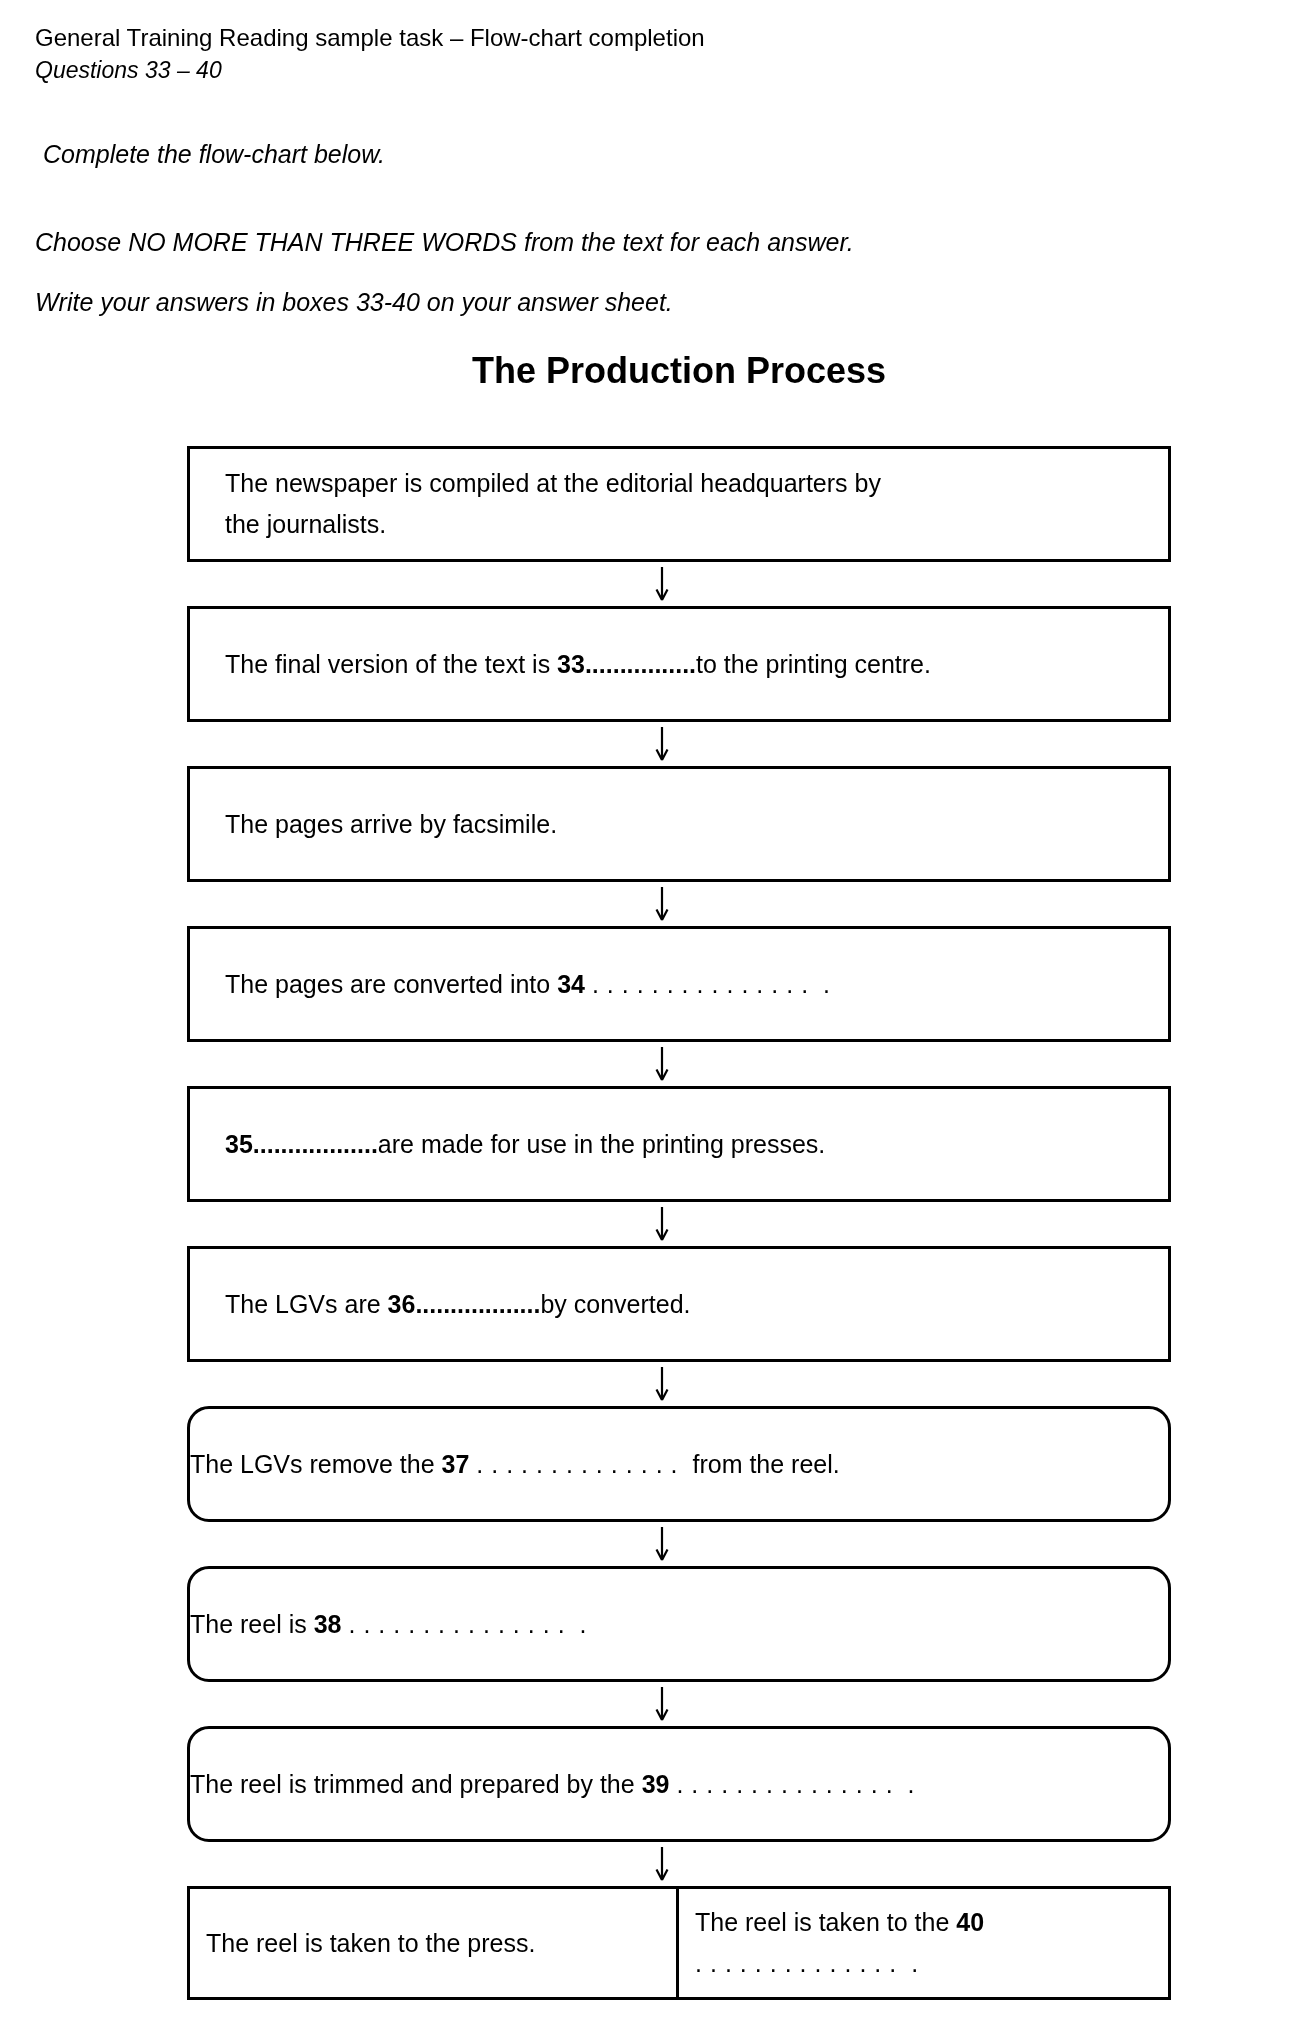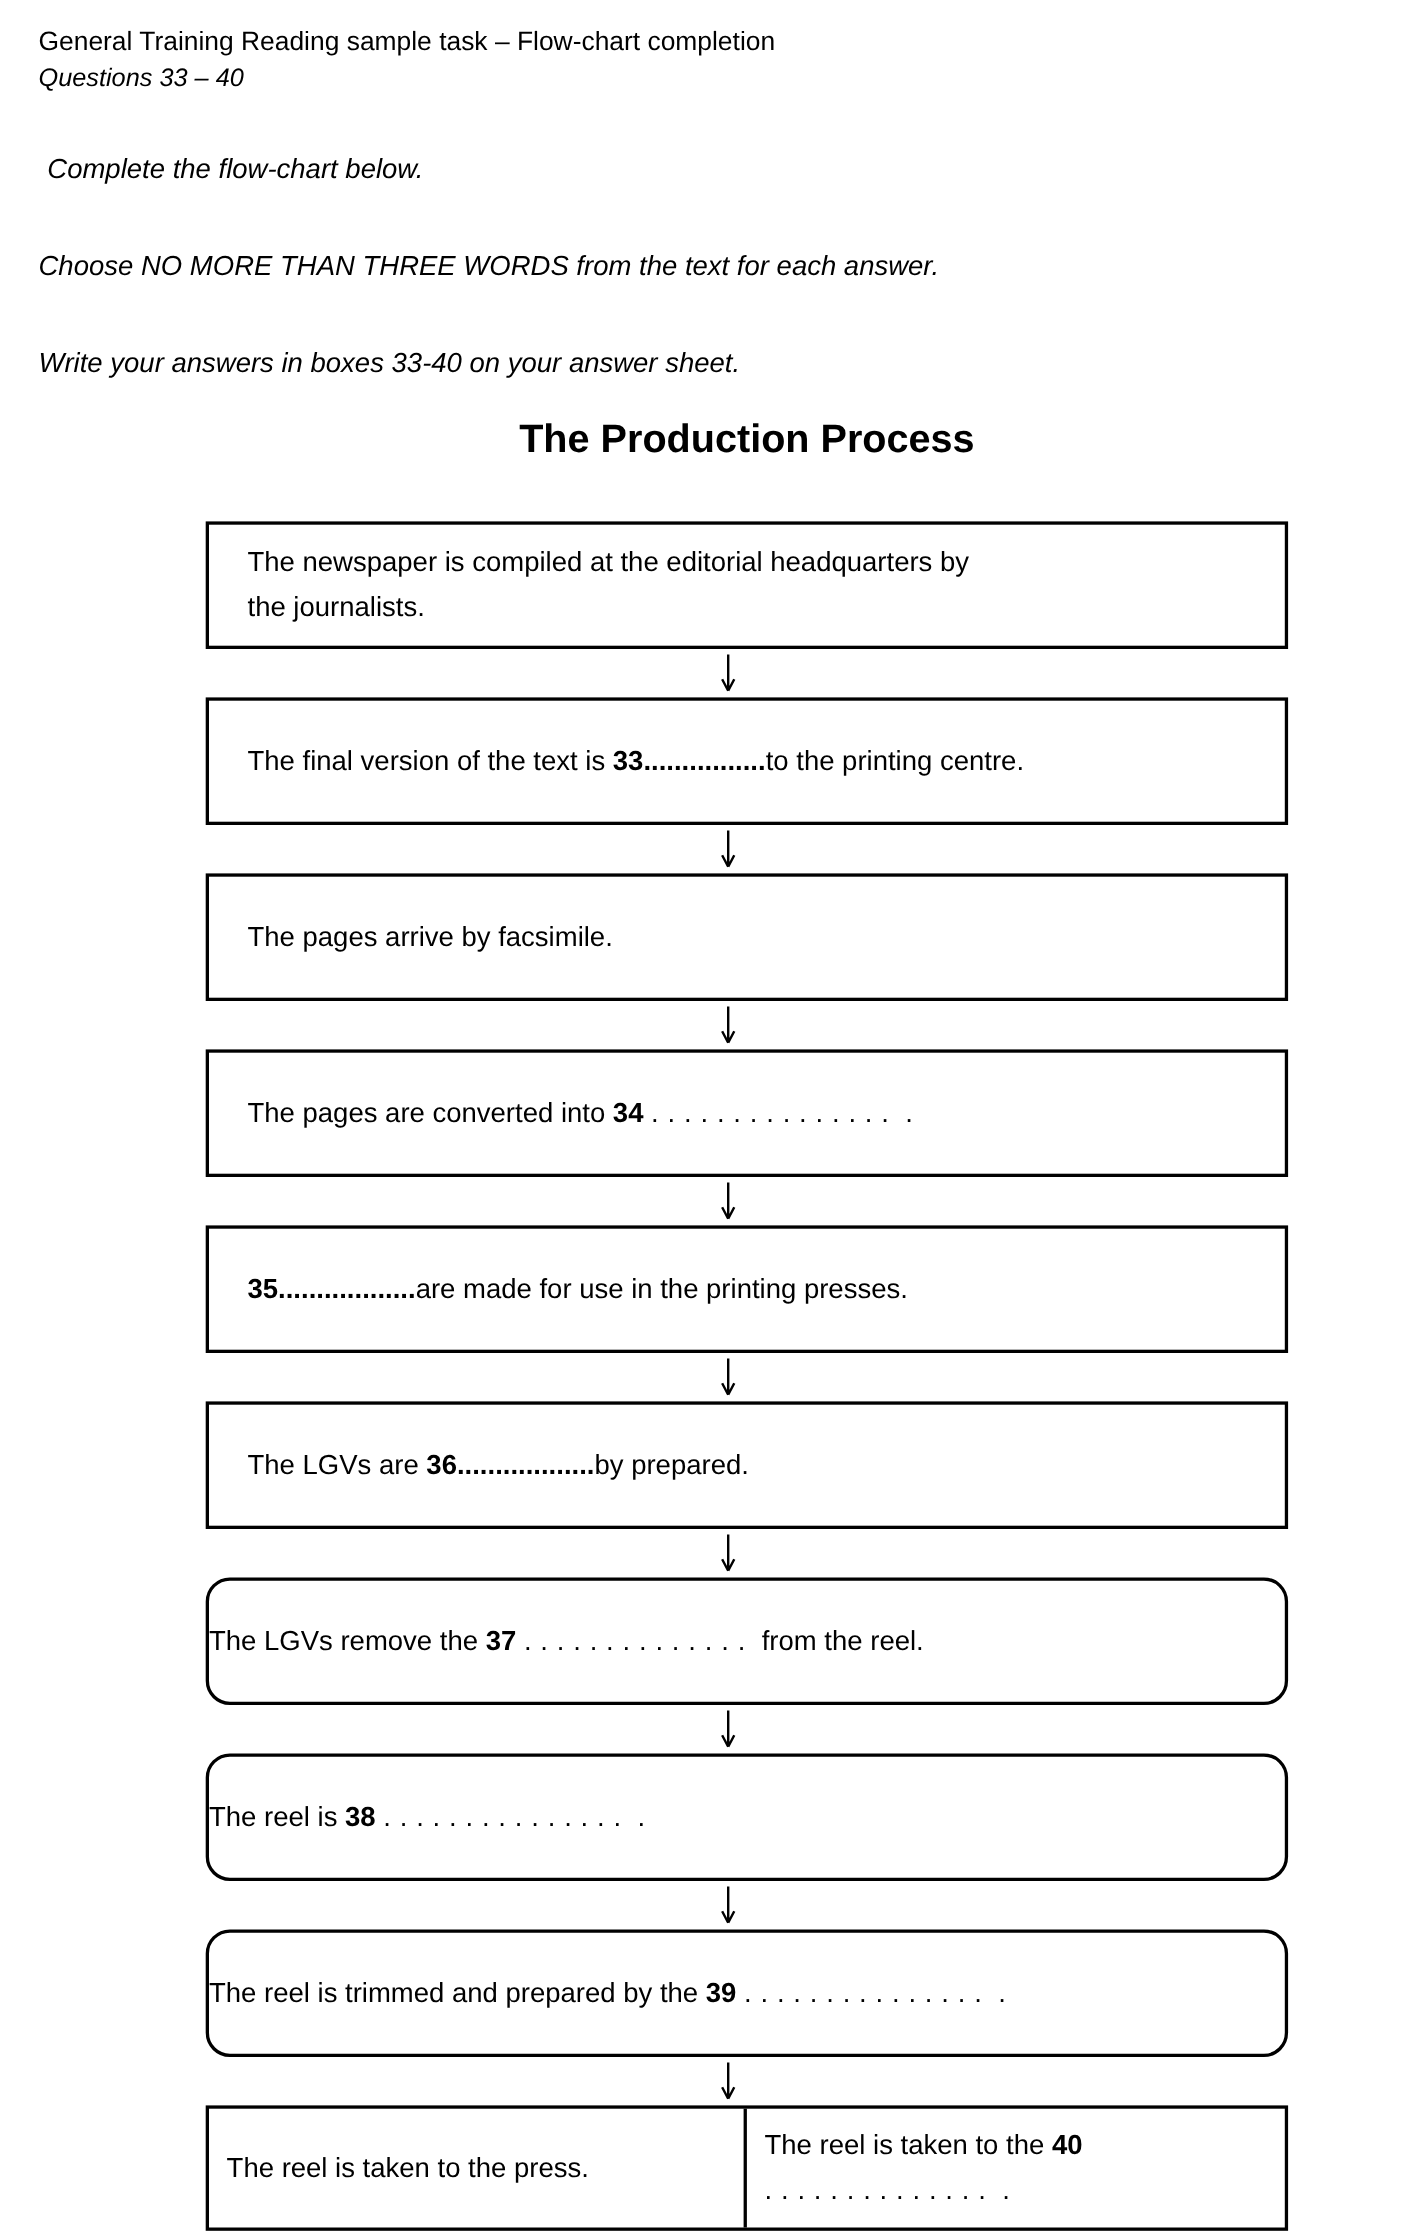--- a/index.html
+++ b/index.html
@@ -14,21 +14,21 @@
     color:var(--ink);
     overflow:hidden;
   }
   .page{width:1292px;height:2036px;padding-top:22px;background:var(--paper);}
 
   .h-line1{font-size:24px;line-height:32px;margin-left:35px;}
   .h-line2{font-size:23px;font-style:italic;line-height:32px;margin-left:35px;}
   .ins{font-size:25px;font-style:italic;line-height:32px;margin-left:35px;}
   .ins1{margin-top:52px;margin-left:43px;}
   .ins2{margin-top:56px;}
-  .ins3{margin-top:56px;}
+  .ins3{margin-top:28px;}
   .ins b{font-weight:400;}
 
   .chart-title{
     width:984px;margin:30px 0 0 187px;
     text-align:center;font-size:36px;line-height:45px;font-weight:700;
   }
 
   .chart{width:984px;margin:53px 0 0 187px;}
 
   .fbox{
@@ -129,21 +129,21 @@
         <div class="runs"><span class="run-b ">35..................</span><span class="">are made for use in the printing presses.</span></div>
       </div>
 
     <div class="gap">
       <svg class="arrow-svg" width="16" height="36" viewBox="0 0 16 36">
           <path d="M8 1 L8 32 M8 34 L2.5 23.5 M8 34 L13.5 23.5" stroke="#000" stroke-width="2.2" fill="none"></path>
         </svg>
     </div>
 
     <div class="fbox">
-        <div class="runs"><span class="">The LGVs are </span><span class="run-b ">36..................</span><span class="">by prepared.</span></div>
+        <div class="runs"><span class="">The LGVs are </span><span class="run-b ">36..................</span><span class="">by converted.</span></div>
       </div>
 
     <div class="gap">
       <svg class="arrow-svg" width="16" height="36" viewBox="0 0 16 36">
           <path d="M8 1 L8 32 M8 34 L2.5 23.5 M8 34 L13.5 23.5" stroke="#000" stroke-width="2.2" fill="none"></path>
         </svg>
     </div>
 
     <div class="fbox tight">
         <div class="runs"><span class="">The LGVs remove the </span><span class="run-b ">37</span><span class=""> </span><span class="run-spread">..............</span><span class=""> from the reel.</span></div>

